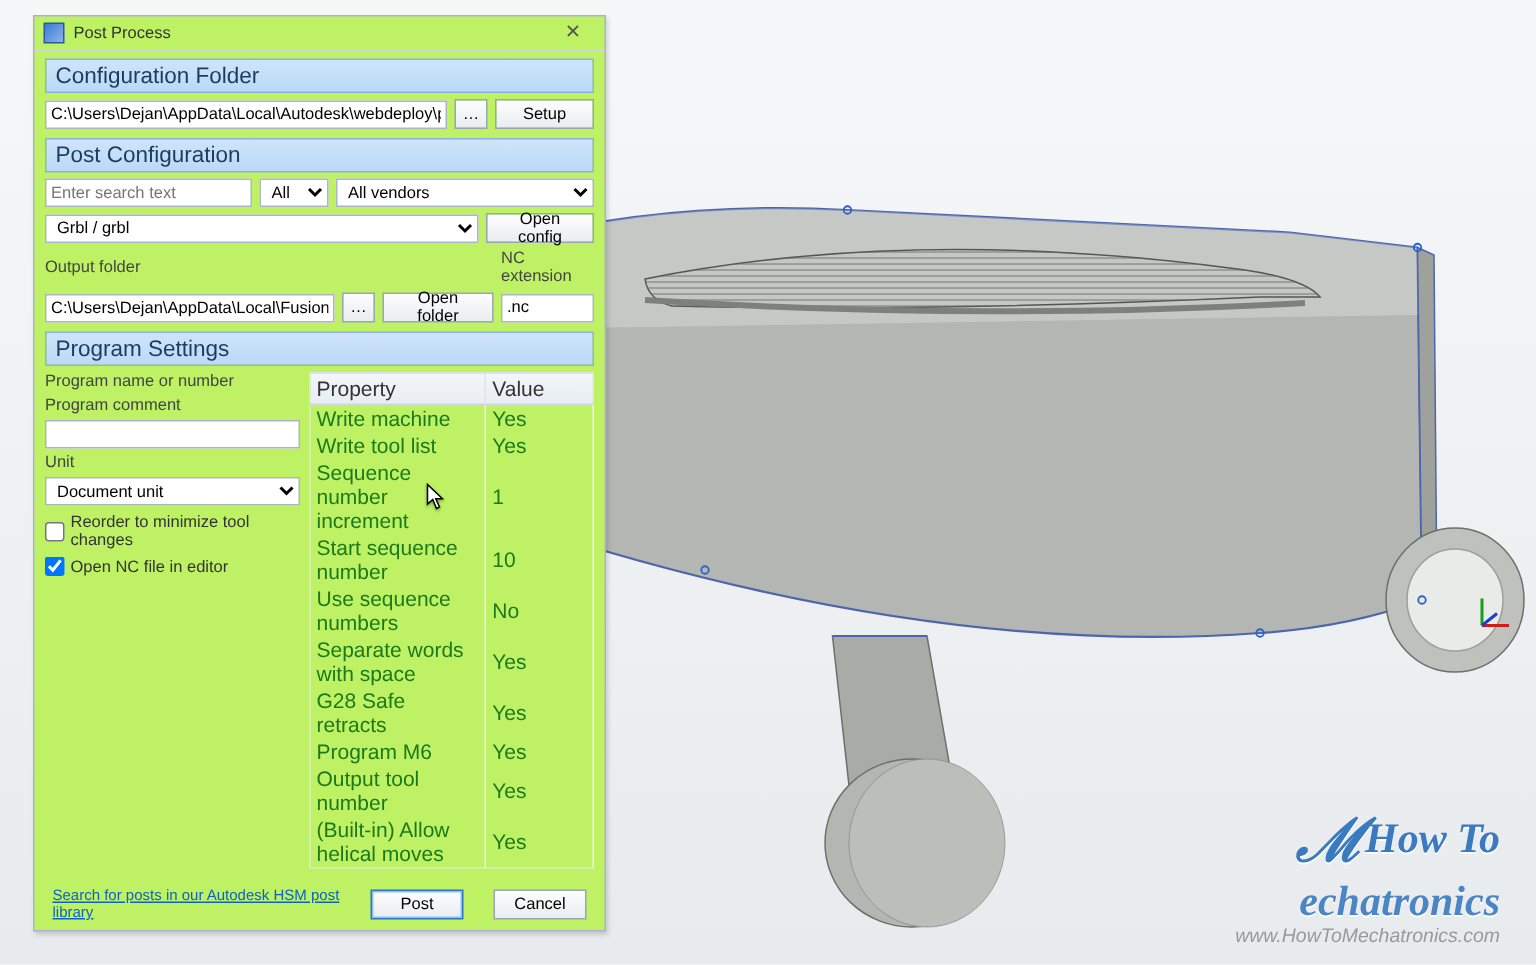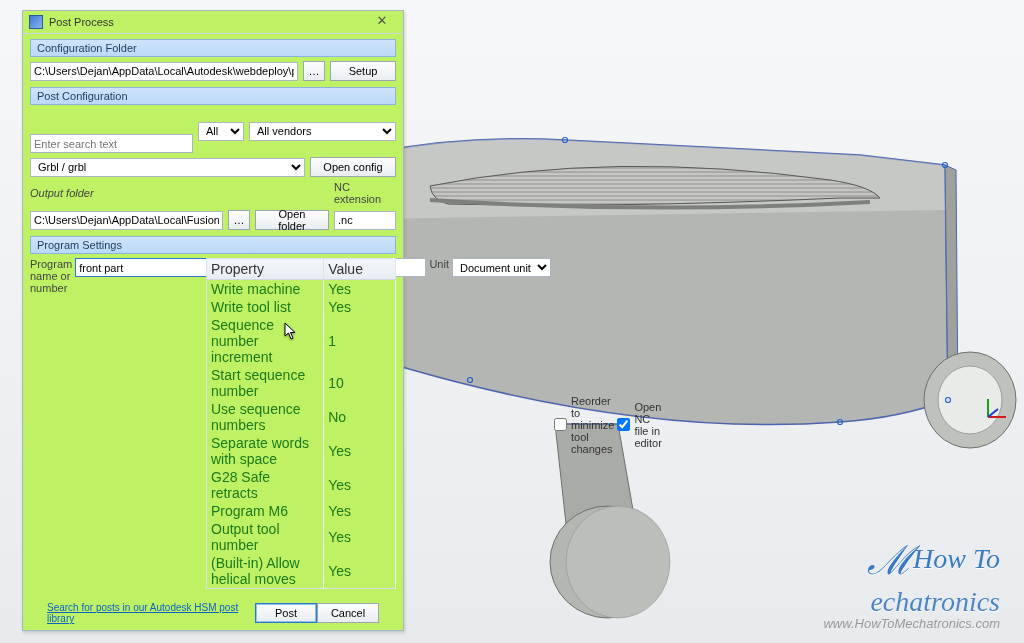--- a/index.html
+++ b/index.html
@@ -43,81 +43,81 @@
     font-size:13px;color:#555;
   }
 
   .pad{padding:5px 7px 7px 7px;}
 
   .section-head{
     background:linear-gradient(#cfe4fb,#bad9f7);
     border:1px solid #8ab3df;
     color:#1c3c5e;
     padding:2px 6px;
-    font-size:11px;
+    font-size:15px;
     margin-bottom:4px;
   }
 
   .row{display:flex;gap:5px;margin-bottom:4px;align-items:center;}
   .label{color:#444;font-size:11px;margin-bottom:1px;}
 
   input[type=text], select{
     font:inherit;border:1px solid #abb6c2;padding:1px 3px;height:19px;background:#fff;
   }
 
   .btn{
     font:inherit;height:20px;background:linear-gradient(#fdfdfd,#e9edf1);
     border:1px solid #9aa6b2;padding:0 10px;cursor:pointer;
     display:inline-flex;align-items:center;justify-content:center;
   }
   .btn.primary{border-color:#2c77cc;box-shadow:inset 0 0 0 1px #8fc1ef;}
 
   .browse{width:22px;text-align:center;padding:0;}
 
-  .half{flex:1;font-style:italic;}
+  .half{flex:1;}
 
   .grp{border:none;padding:0;margin-bottom:6px;}
 
   
   .progwrap{display:flex;gap:6px;}
-  .progleft{width:170px;display:flex;gap:3px;}
+  .progleft{width:170px;display:flex;flex-direction:column;gap:3px;}
   .progright{flex:1;border:none;}
   .proptable{
     width:100%;border:1px solid #dde3ea;border-collapse:collapse;
     font-size:14px;
   }
   .proptable th{
     background:linear-gradient(#f3f6fa,#e7edf3);
     border-bottom:1px solid #cfd7e0;border-right:1px solid #dde3ea;
     text-align:left;padding:2px 4px;color:#333;font-weight:normal;
   }
   .proptable td{padding:1px 4px;border-right:1px solid #eef1f5;}
   .proptable td{color:#1b7a1b;} 
   .proptable td:first-child{color:#1b7a1b;}
   .proptable td.val{color:#1b7a1b;}
 
   .chkrow{display:flex;align-items:center;gap:4px;font-size:11px;color:#333;margin-top:2px;}
   .chkrow input{margin:0;}
 
   .footer{
-    display:flex;gap:0;
-    padding:6px 24px;align-items:center;
+    display:flex;gap:20px;
+    padding:6px 12px;align-items:center;
   }
   .footer .link{
     margin-right:auto;color:#0b63c4;text-decoration:underline;font-size:10px;cursor:pointer;
   }
   .footer .btn{min-width:62px;}
 
   
   .watermark{
     position:absolute;right:24px;bottom:12px;
     text-align:right;pointer-events:none;
   }
   .watermark .wm1{
-    font-family:Georgia,serif;font-size:28px;font-style:italic;font-weight:normal;
+    font-family:Georgia,serif;font-size:28px;font-style:italic;font-weight:bold;
     color:#3a7ac0;text-shadow:0 1px 0 #fff;
   }
   .watermark .wm1 .sub{color:#3a7ac0;opacity:.9;}
   .watermark .wm2{font-size:13px;color:#999;font-style:italic;margin-top:-2px;}
 
   
   .gizmo{position:absolute;right:14px;bottom:220px;width:28px;height:28px;}
   .gizmo svg{width:100%;height:100%;}
 
   
@@ -217,33 +217,33 @@
       <div class="row">
         <input type="text" style="flex: 1 1 0%;" value="C:\Users\Dejan\AppData\Local\Autodesk\webdeploy\production\5d5b542f5ddb82dacE">
         <button class="btn browse">…</button>
         <button class="btn" style="width:66px">Setup</button>
       </div>
     </div>
 
     <div class="grp">
       <div class="section-head">Post Configuration</div>
       <div class="row">
-        <input type="text" style="width: 163px; margin-top: 25px;" placeholder="Enter search text">
+        <input type="text" style="width: 138px;" placeholder="Enter search text">
         <select style="width:46px">
           <option>All</option>
         </select>
         <select style="flex:1">
           <option>All vendors</option>
         </select>
       </div>
       <div class="row">
         <select style="flex:1">
           <option>Grbl / grbl</option>
         </select>
-        <button class="btn" style="width:86px">Open config</button>
+        <button class="btn" style="width:72px">Open config</button>
       </div>
       <div class="row">
         <div class="half">
           <div class="label">Output folder</div>
         </div>
         <div style="width:74px"></div>
         <div style="width:62px">
           <div class="label">NC extension</div>
         </div>
       </div>
@@ -253,21 +253,20 @@
         <button class="btn" style="width:74px">Open folder</button>
         <input type="text" style="width: 62px;" value=".nc">
       </div>
     </div>
 
     <div class="grp" style="margin-bottom:0">
       <div class="section-head">Program Settings</div>
       <div class="progwrap">
         <div class="progleft">
           <div class="label">Program name or number</div>
-          <input type="text" style="border-color: rgb(44, 119, 204);" value="front part">
           <div class="label">Program comment</div>
           <input type="text" value="" style="">
           <div class="label">Unit</div>
           <select>
             <option>Document unit</option>
           </select>
           <label class="chkrow">
             <input type="checkbox" style="">
             <span>Reorder to minimize tool changes</span>
           </label>

